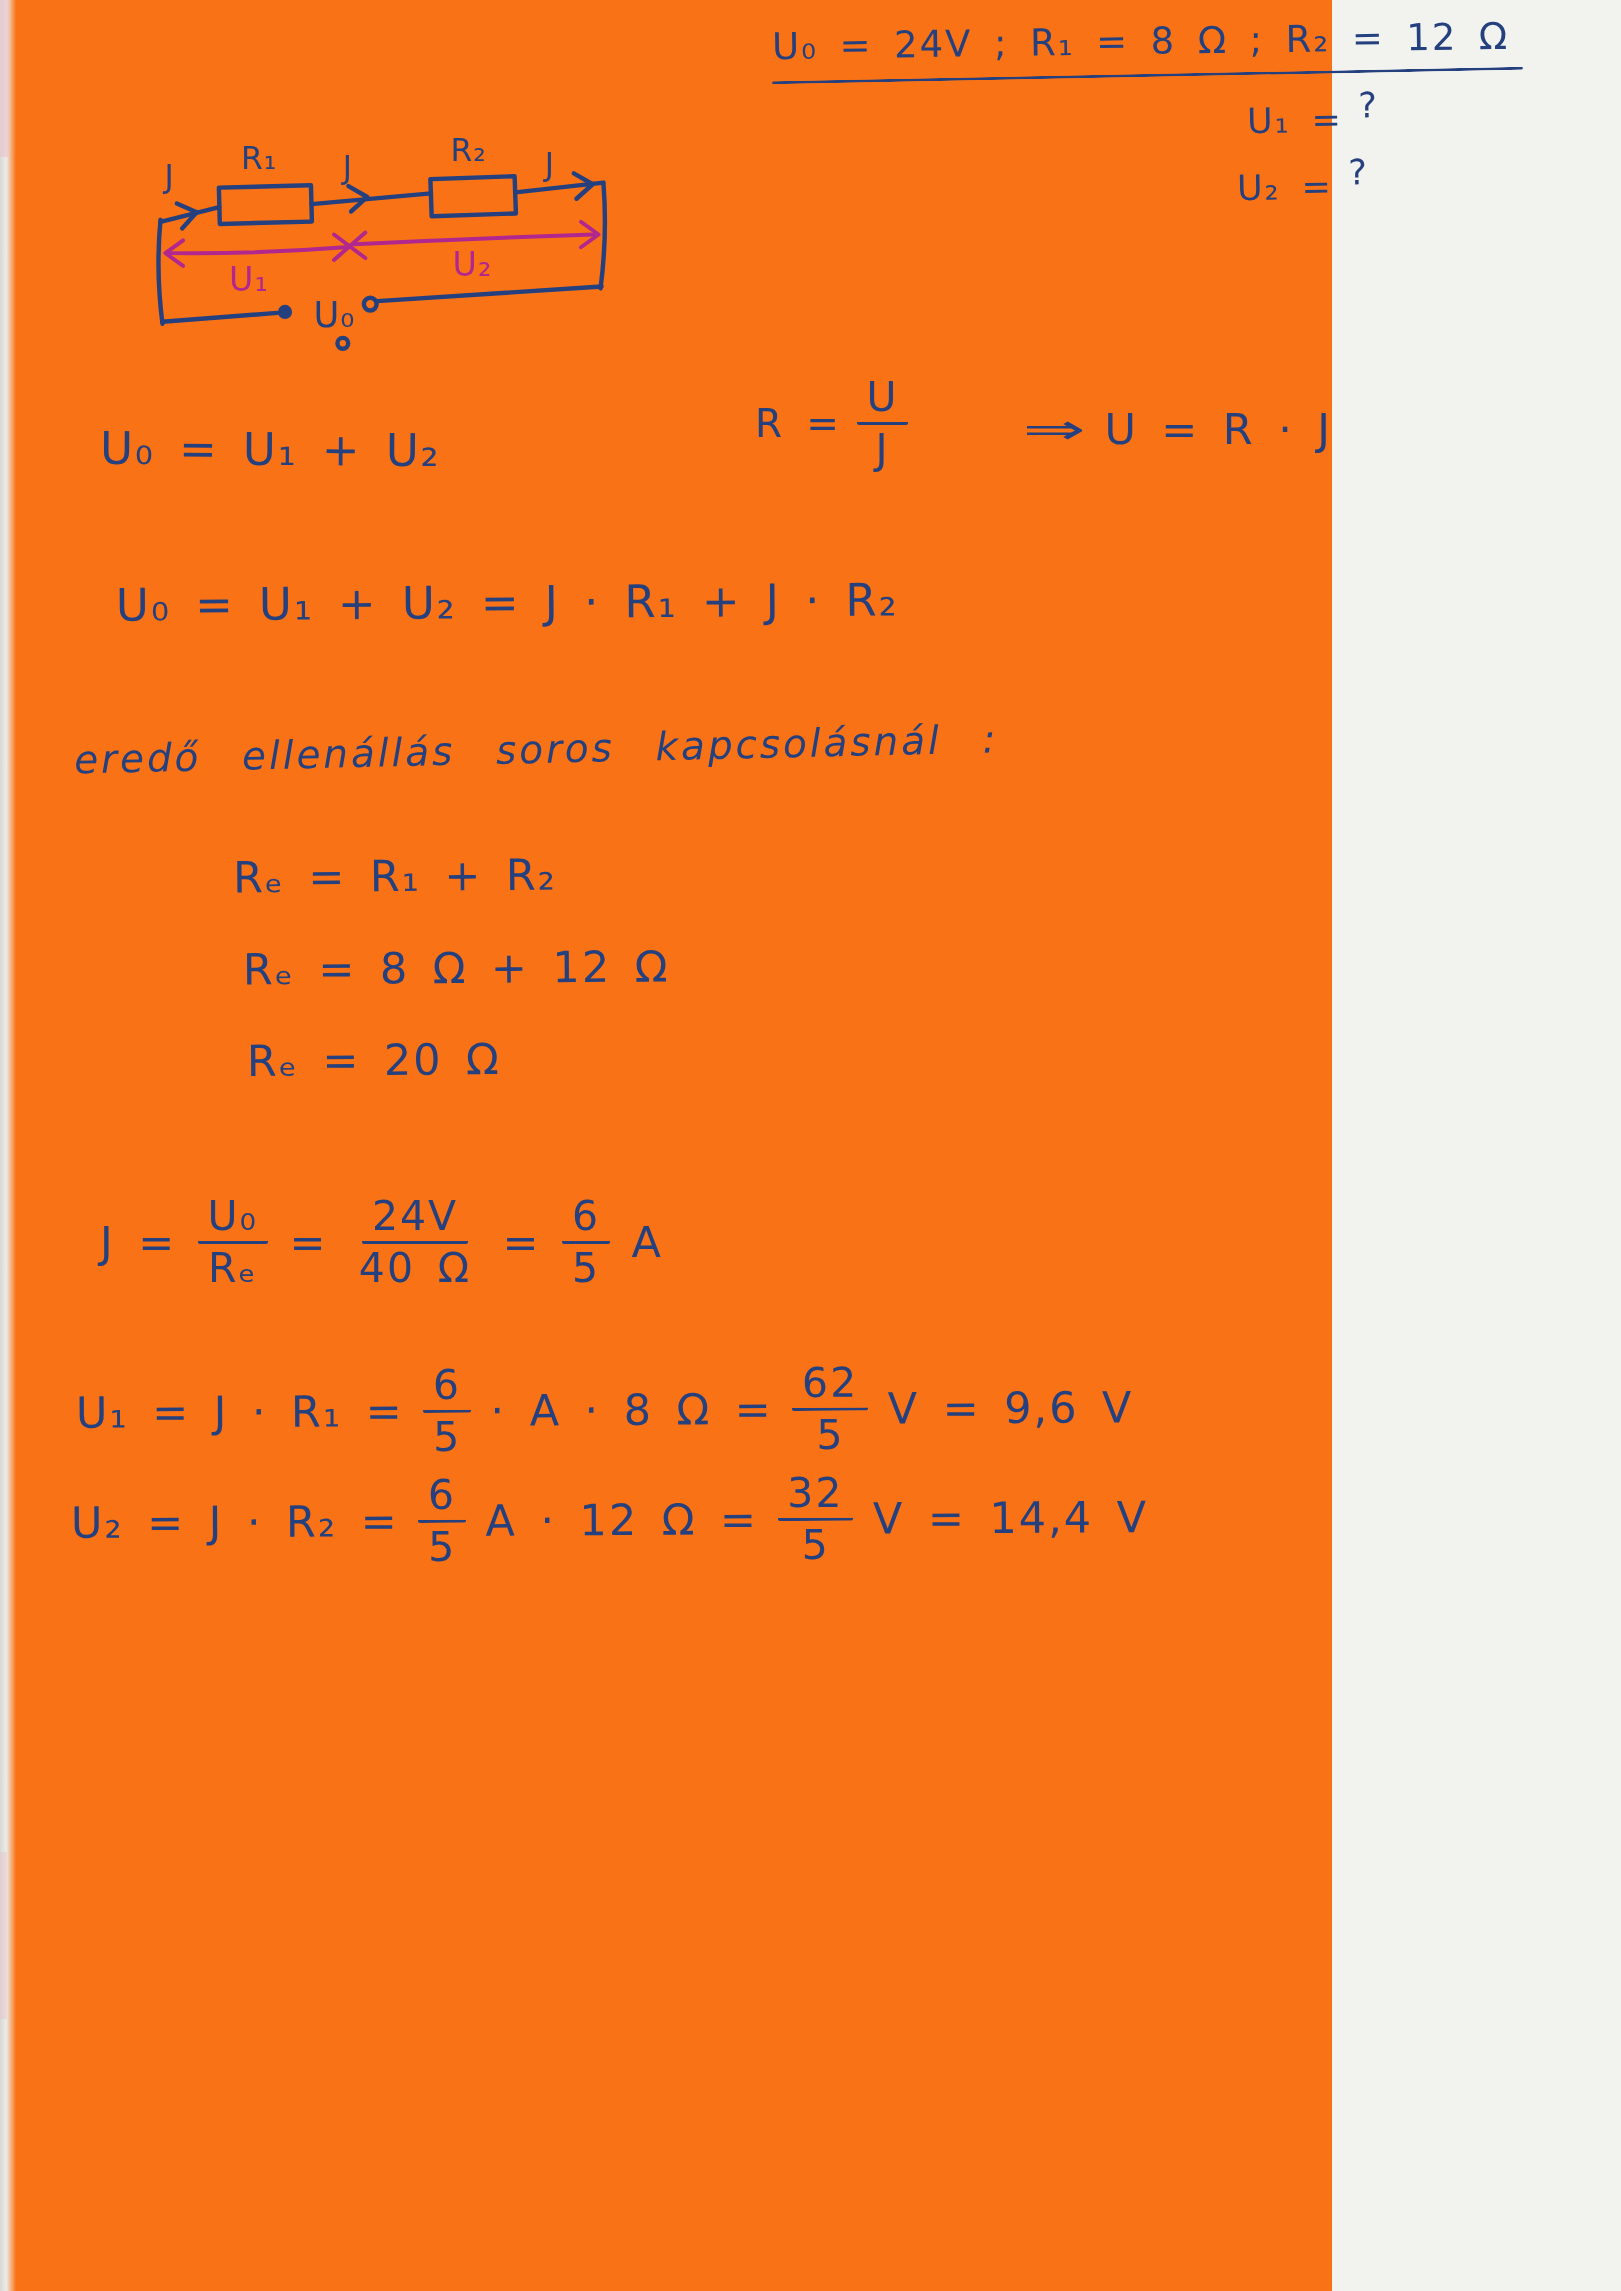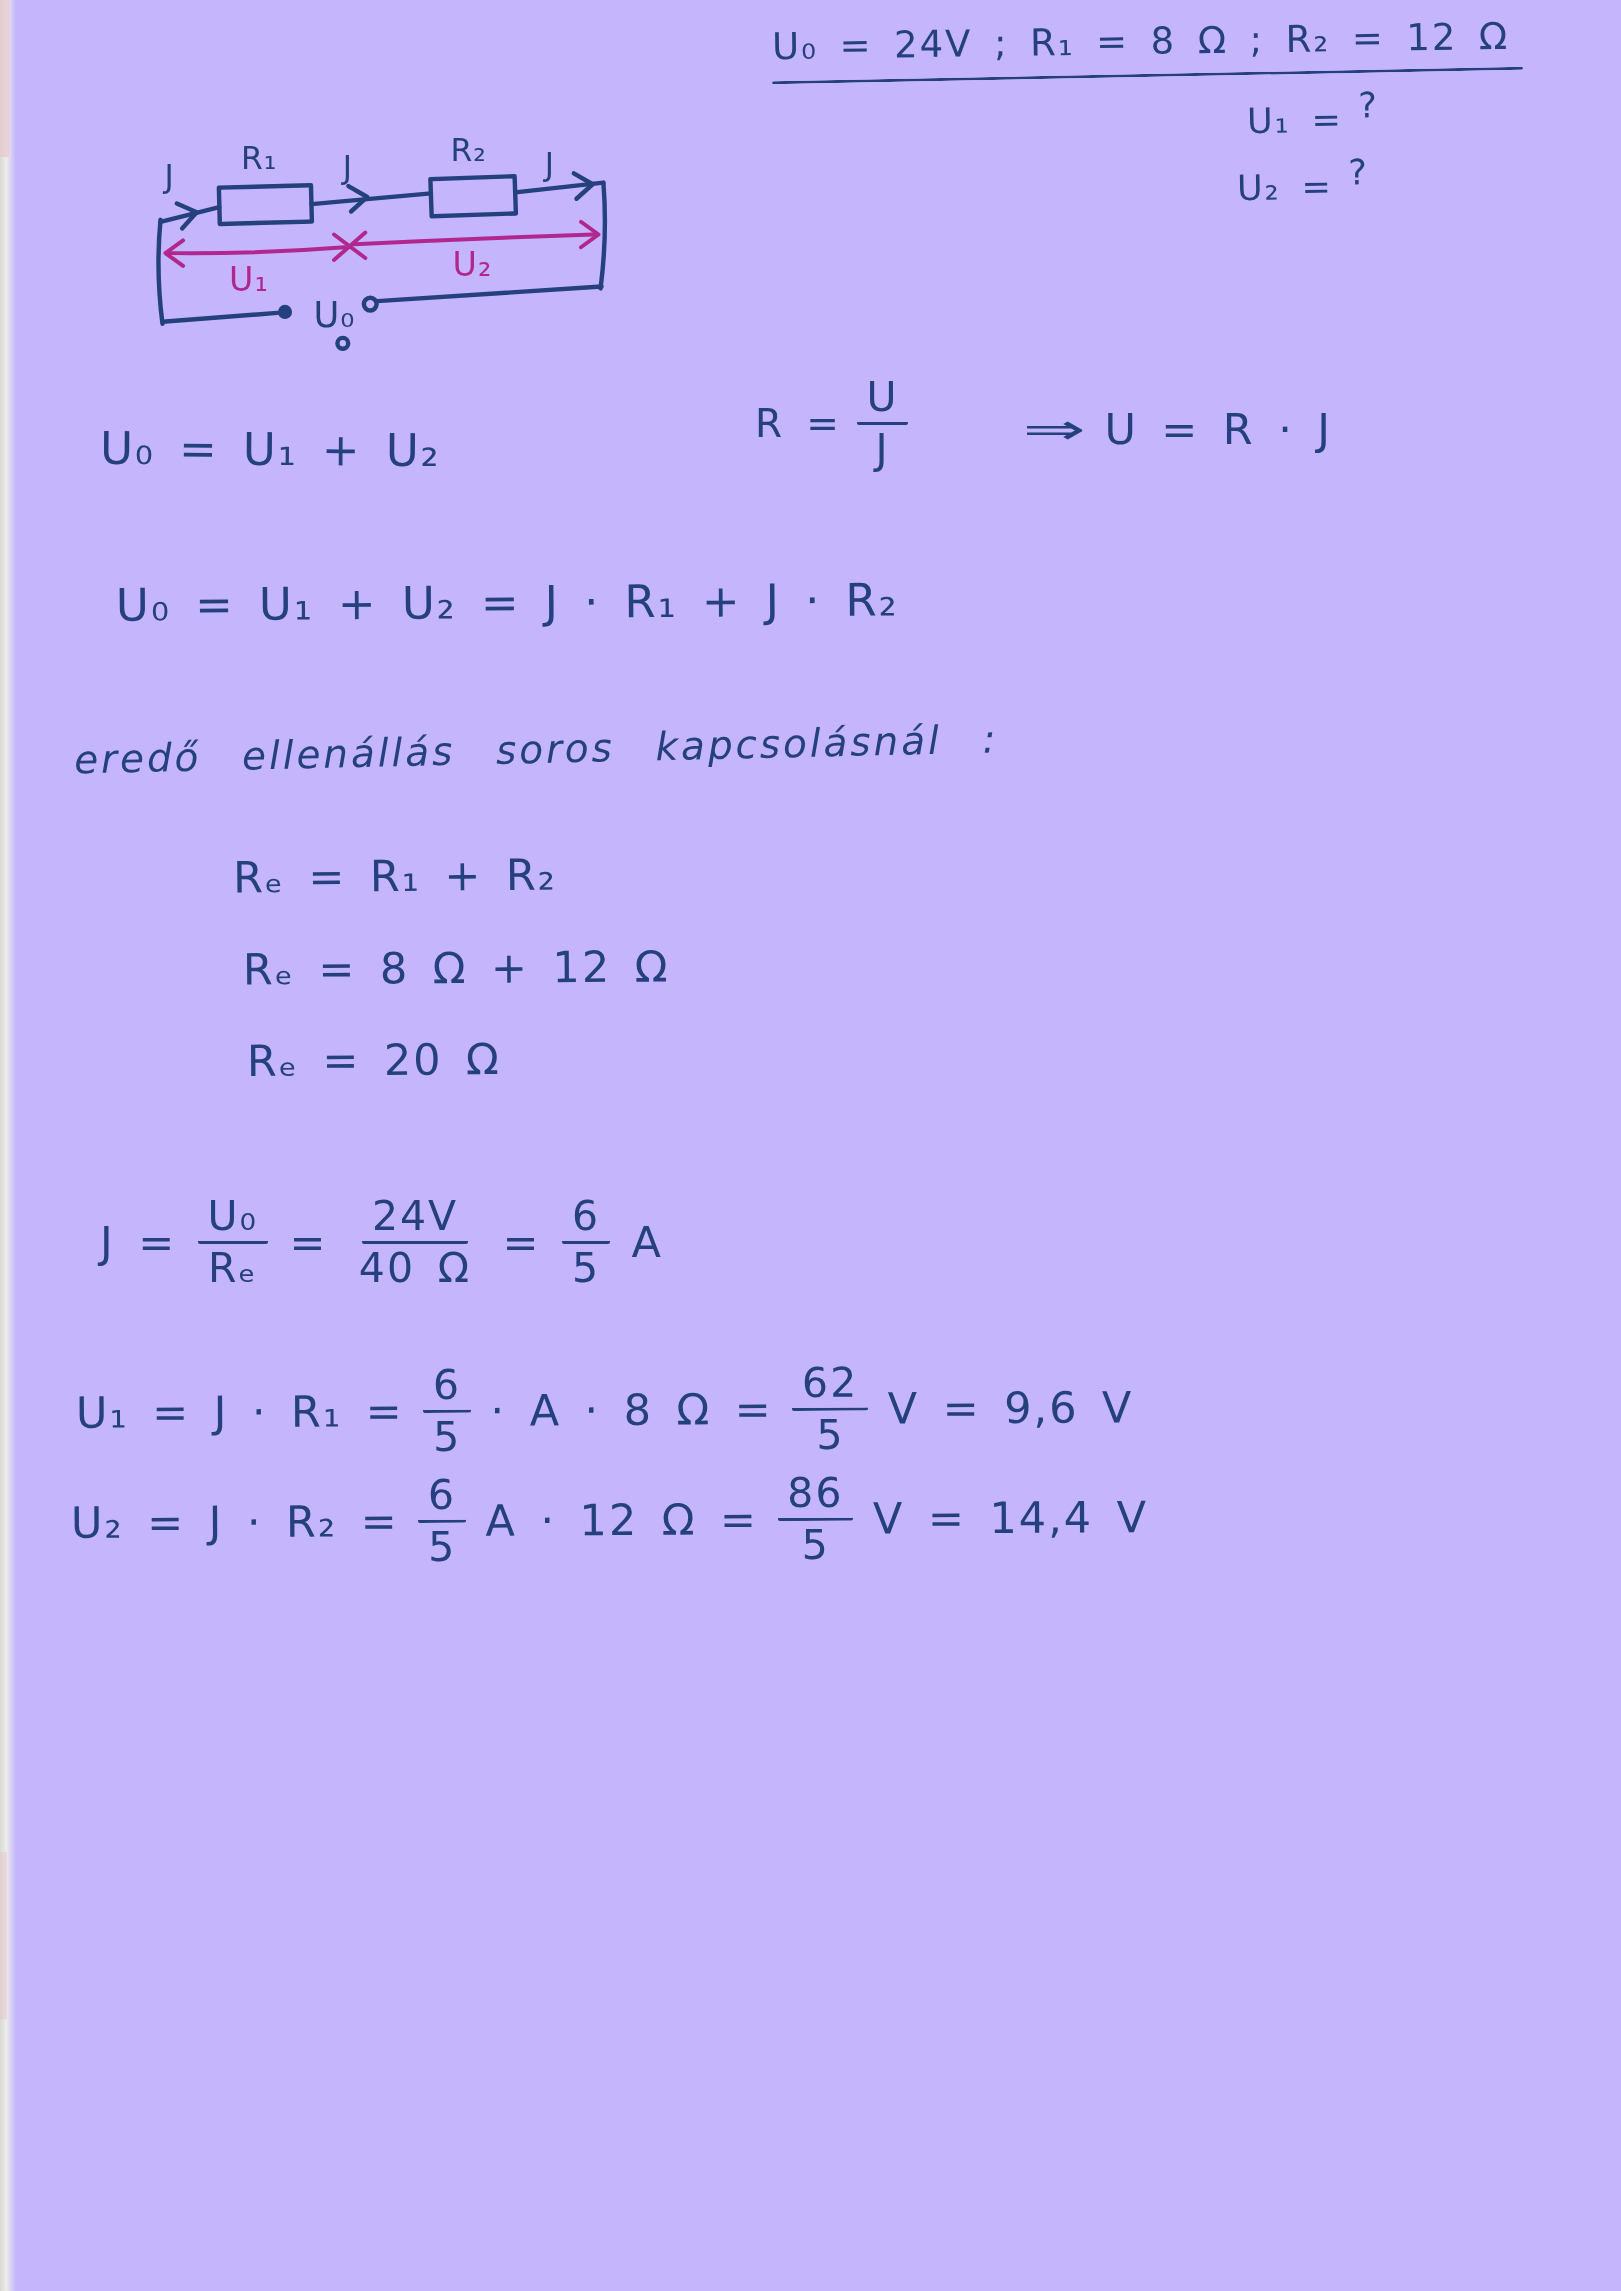--- a/index.html
+++ b/index.html
@@ -3,22 +3,22 @@
 <meta charset="utf-8">
 <style>
   html,body{margin:0;padding:0;}
   body{
     width:1621px;height:2292px;
     background:#f2f2ef;
     font-family:"DejaVu Sans",sans-serif;
     overflow:hidden;
   }
   .page{
-    position:relative;width:1621px;height:2292px;
-    background:#c4b5fd;
+    position:relative;width:1332px;height:2292px;
+    background:#f97316;
   }
   .scan-edge{
     position:absolute;left:0;top:0;bottom:0;width:15.7px;
     background:linear-gradient(90deg,#d8d8d4 0%,#ececе8 40%,rgba(252,252,250,0) 100%);
     background:linear-gradient(90deg,#d8d8d4 0%,#ececE8 40%,rgba(252,252,250,0) 100%);
   }
   .scan-pink-top{
     position:absolute;left:0;top:0;width:8.8px;height:157px;
     background:#e9c4cc;opacity:.65;
   }
@@ -191,20 +191,20 @@
   </div>
 
   <div class="row fs44" style="left:71px;top:1472px;gap:19.6px;transform:rotate(-0.3deg);">
     <span>U₂ = J · R₂ =</span>
     <span class="frac">
       <span class="num">6</span>
       <span class="den">5</span>
     </span>
     <span>A · 12 Ω =</span>
     <span class="frac">
-      <span class="num">86</span>
+      <span class="num">32</span>
       <span class="den">5</span>
     </span>
     <span>V = 14,4 V</span>
   </div>
 
 </div>
 
 
 </body></html>

